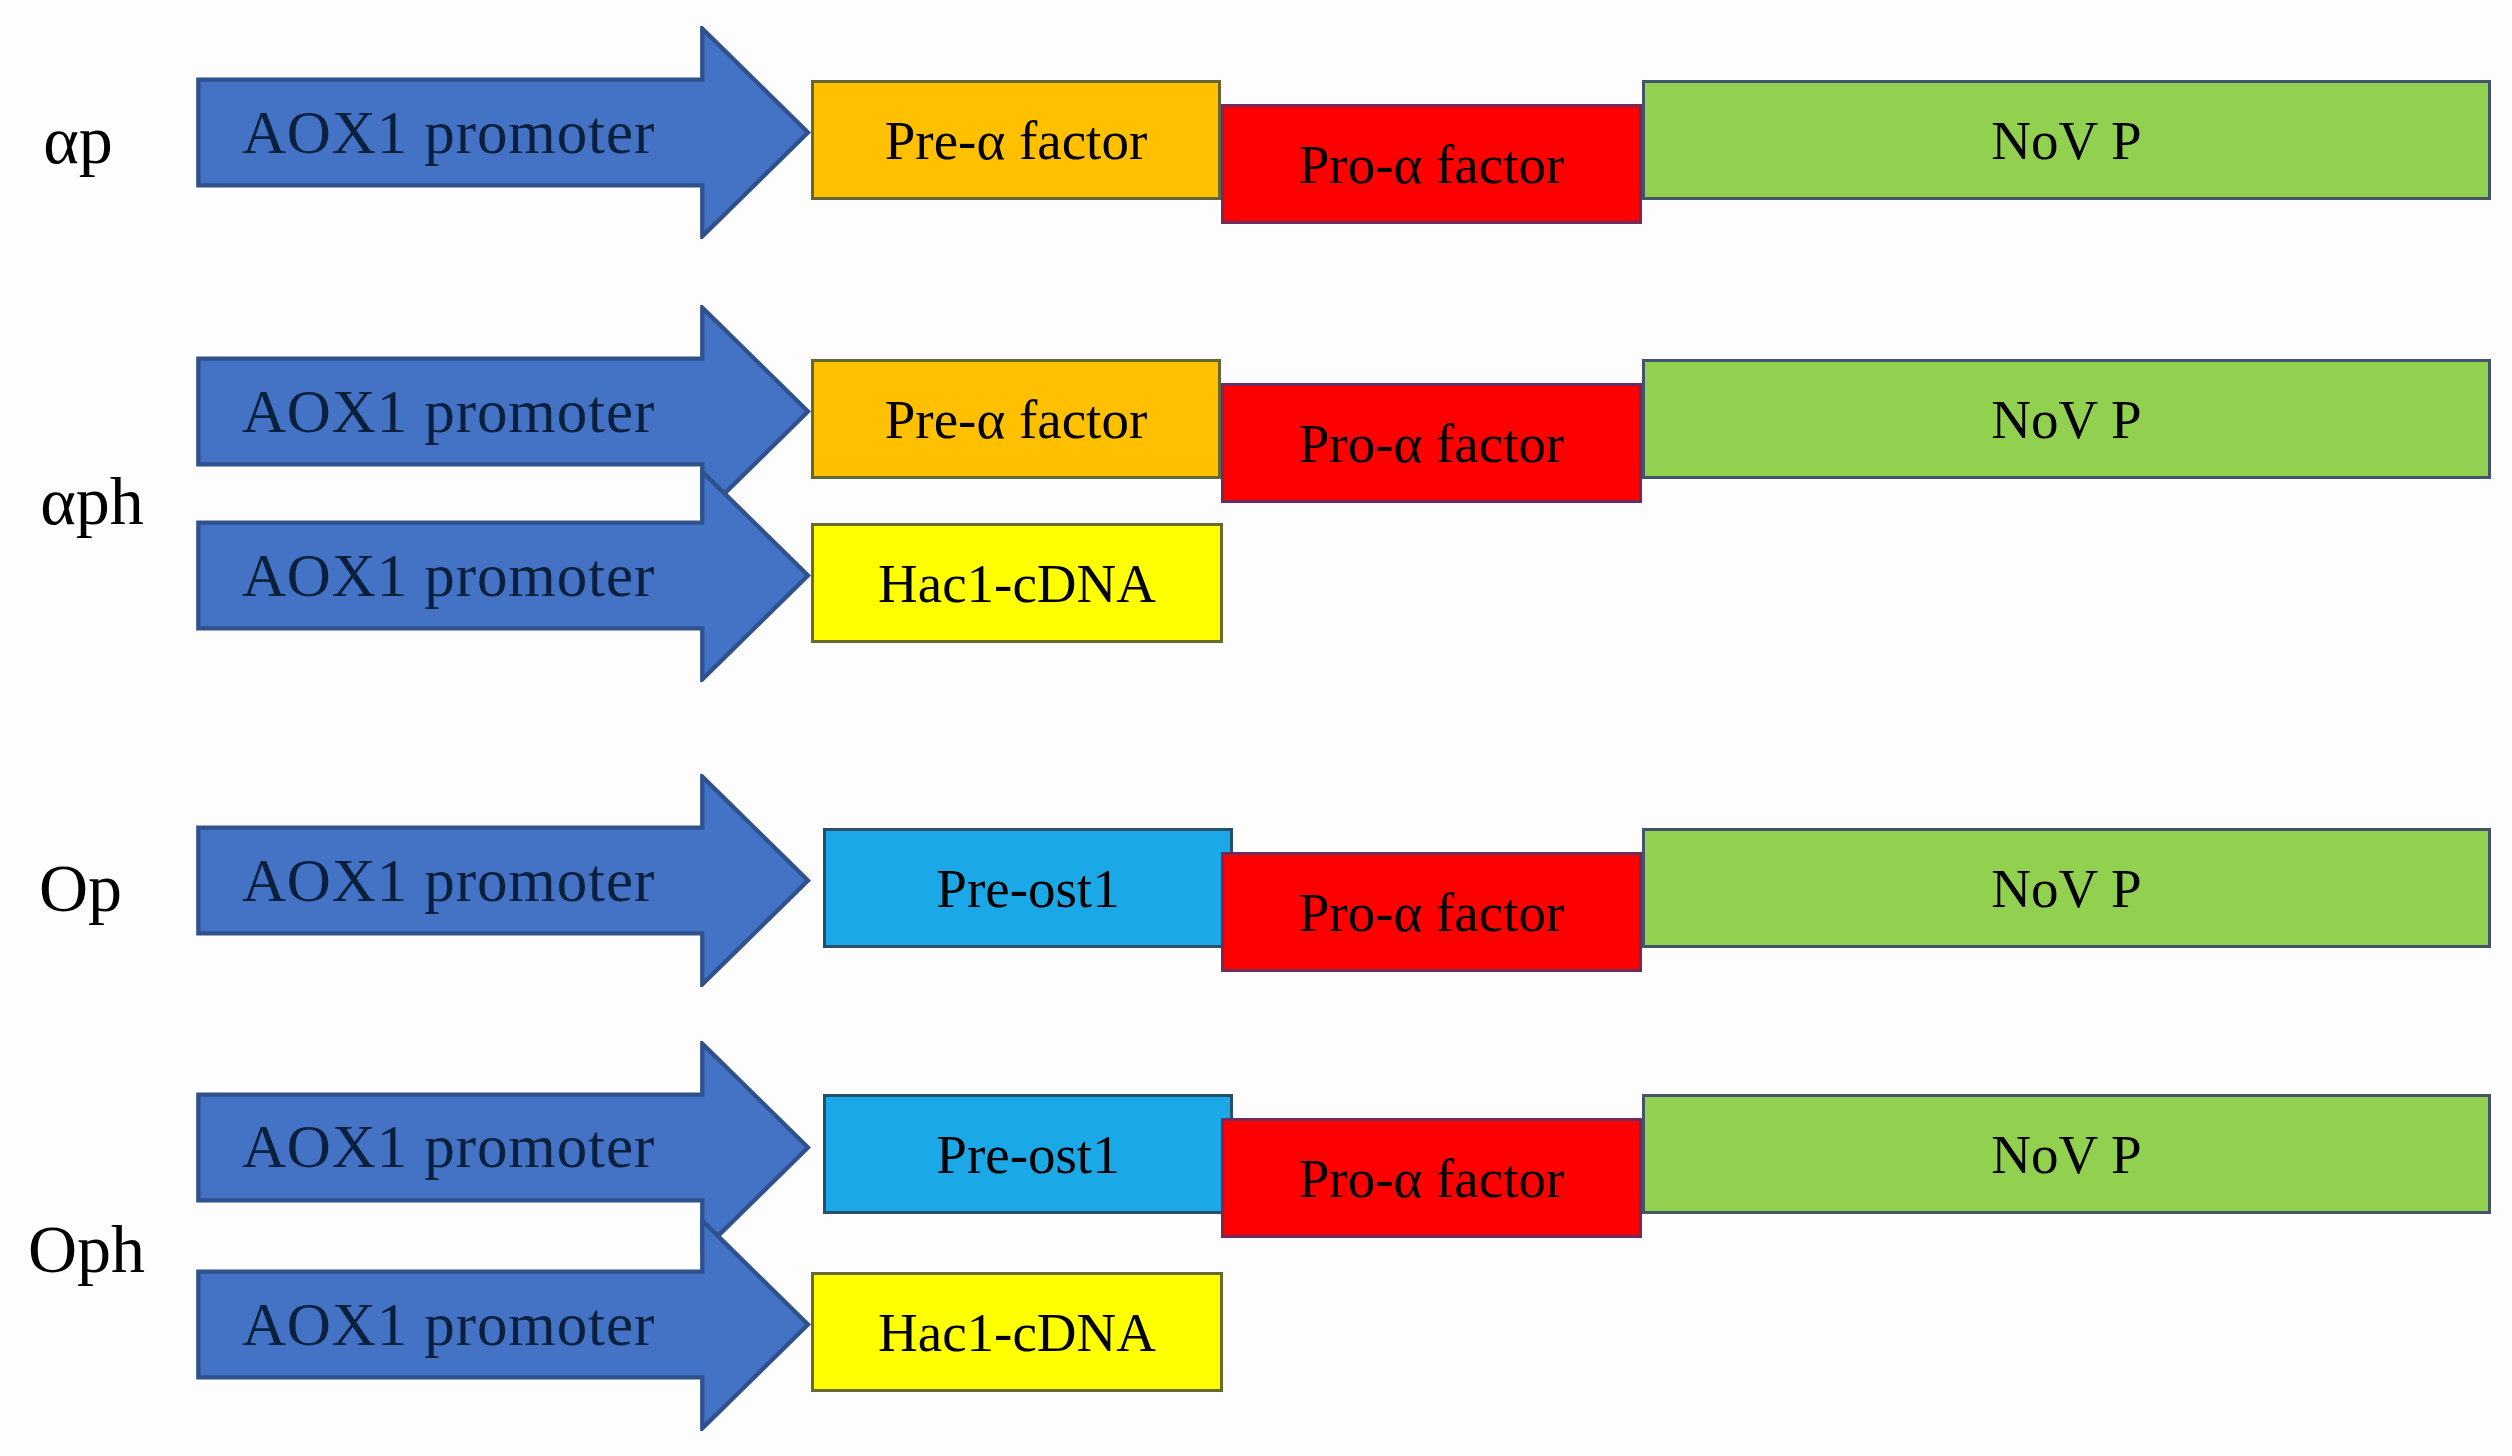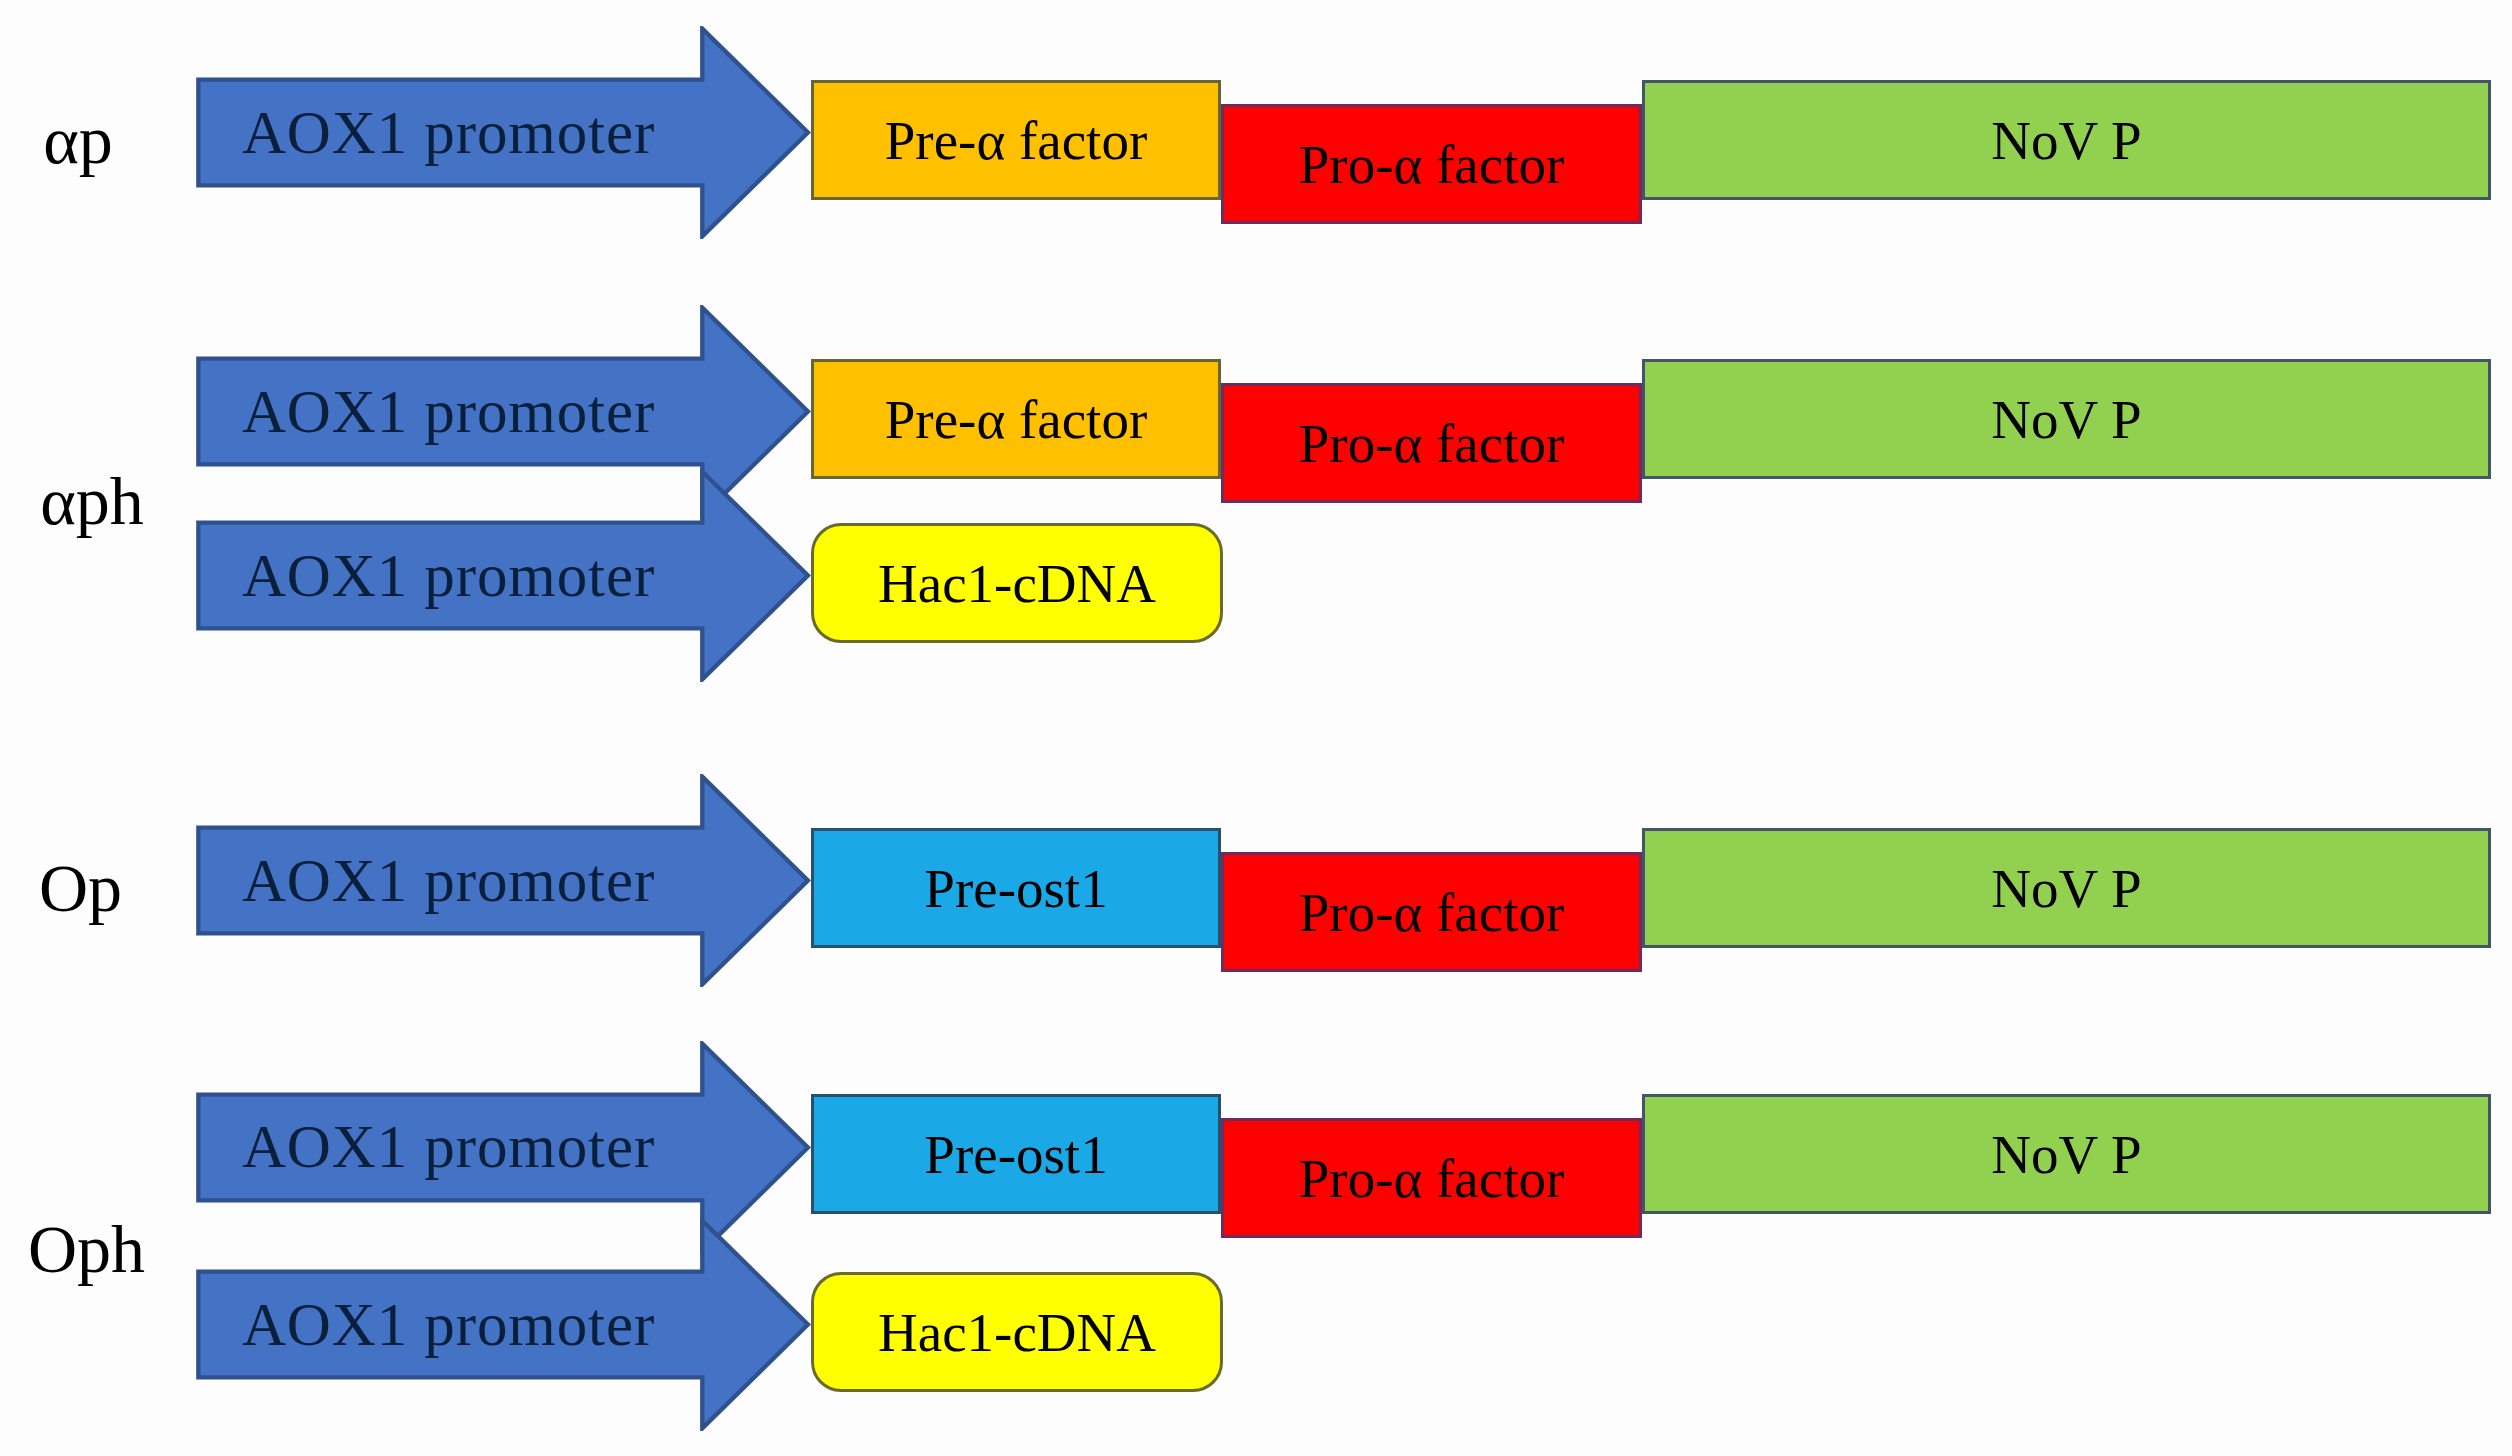--- a/index.html
+++ b/index.html
@@ -23,22 +23,22 @@
     height:120px;
     box-sizing:border-box;
     border:3.5px solid #333;
     display:flex;align-items:center;justify-content:center;
     font-size:55px;color:#000;
     white-space:nowrap;
   }
   .seg.orange{background:#FFC000;border-color:#666633;}
   .seg.red{background:#FF0000;border-color:#6E2C5E;margin-top:24px;}
   .seg.green{background:#92D050;border-color:#44546A;}
-  .seg.cyan{background:#1BA8E6;border-color:#29506B;}
-  .seg.yellow{background:#FFFF00;border-color:#686B2C;border-radius:30px;}
+  .seg.cyan{background:#1BA8E6;border-color:#29506B;margin-left:12px;}
+  .seg.yellow{background:#FFFF00;border-color:#686B2C;}
   .construct-label{
     position:absolute;
     height:120px;
     display:flex;align-items:center;justify-content:center;
     font-size:68px;color:#000;
     white-space:nowrap;
   }
 </style>
 </head>
 <body>

